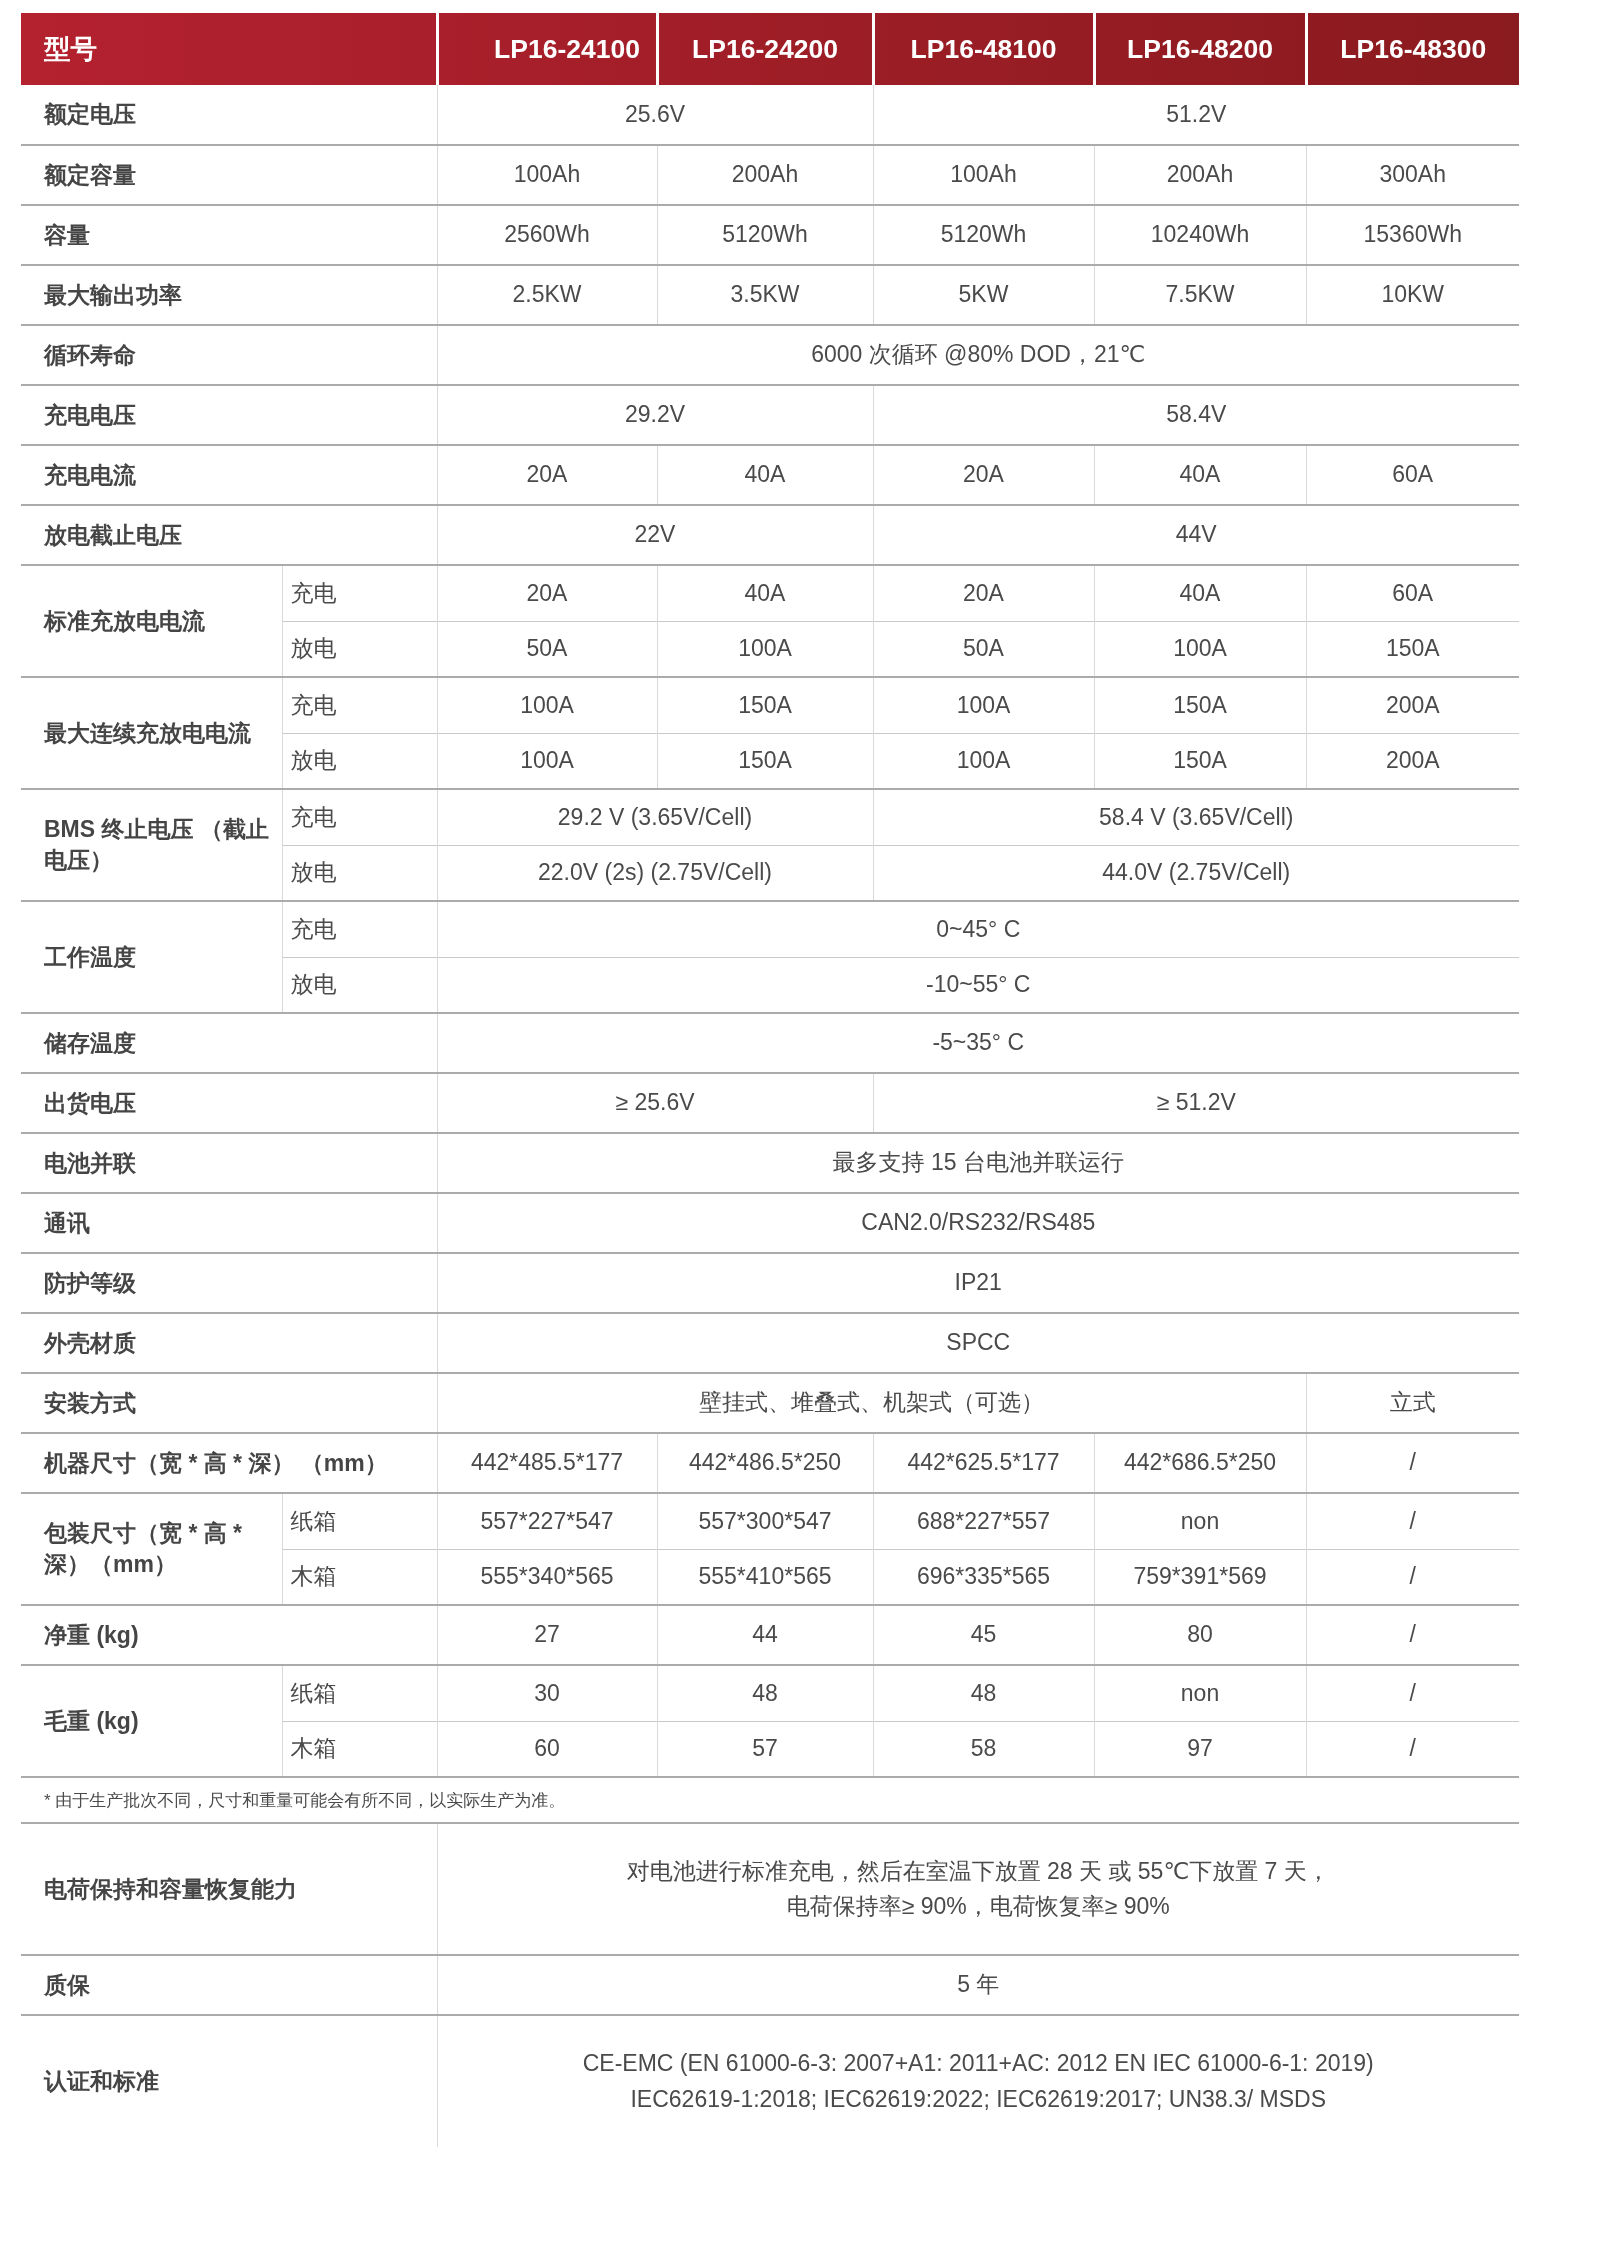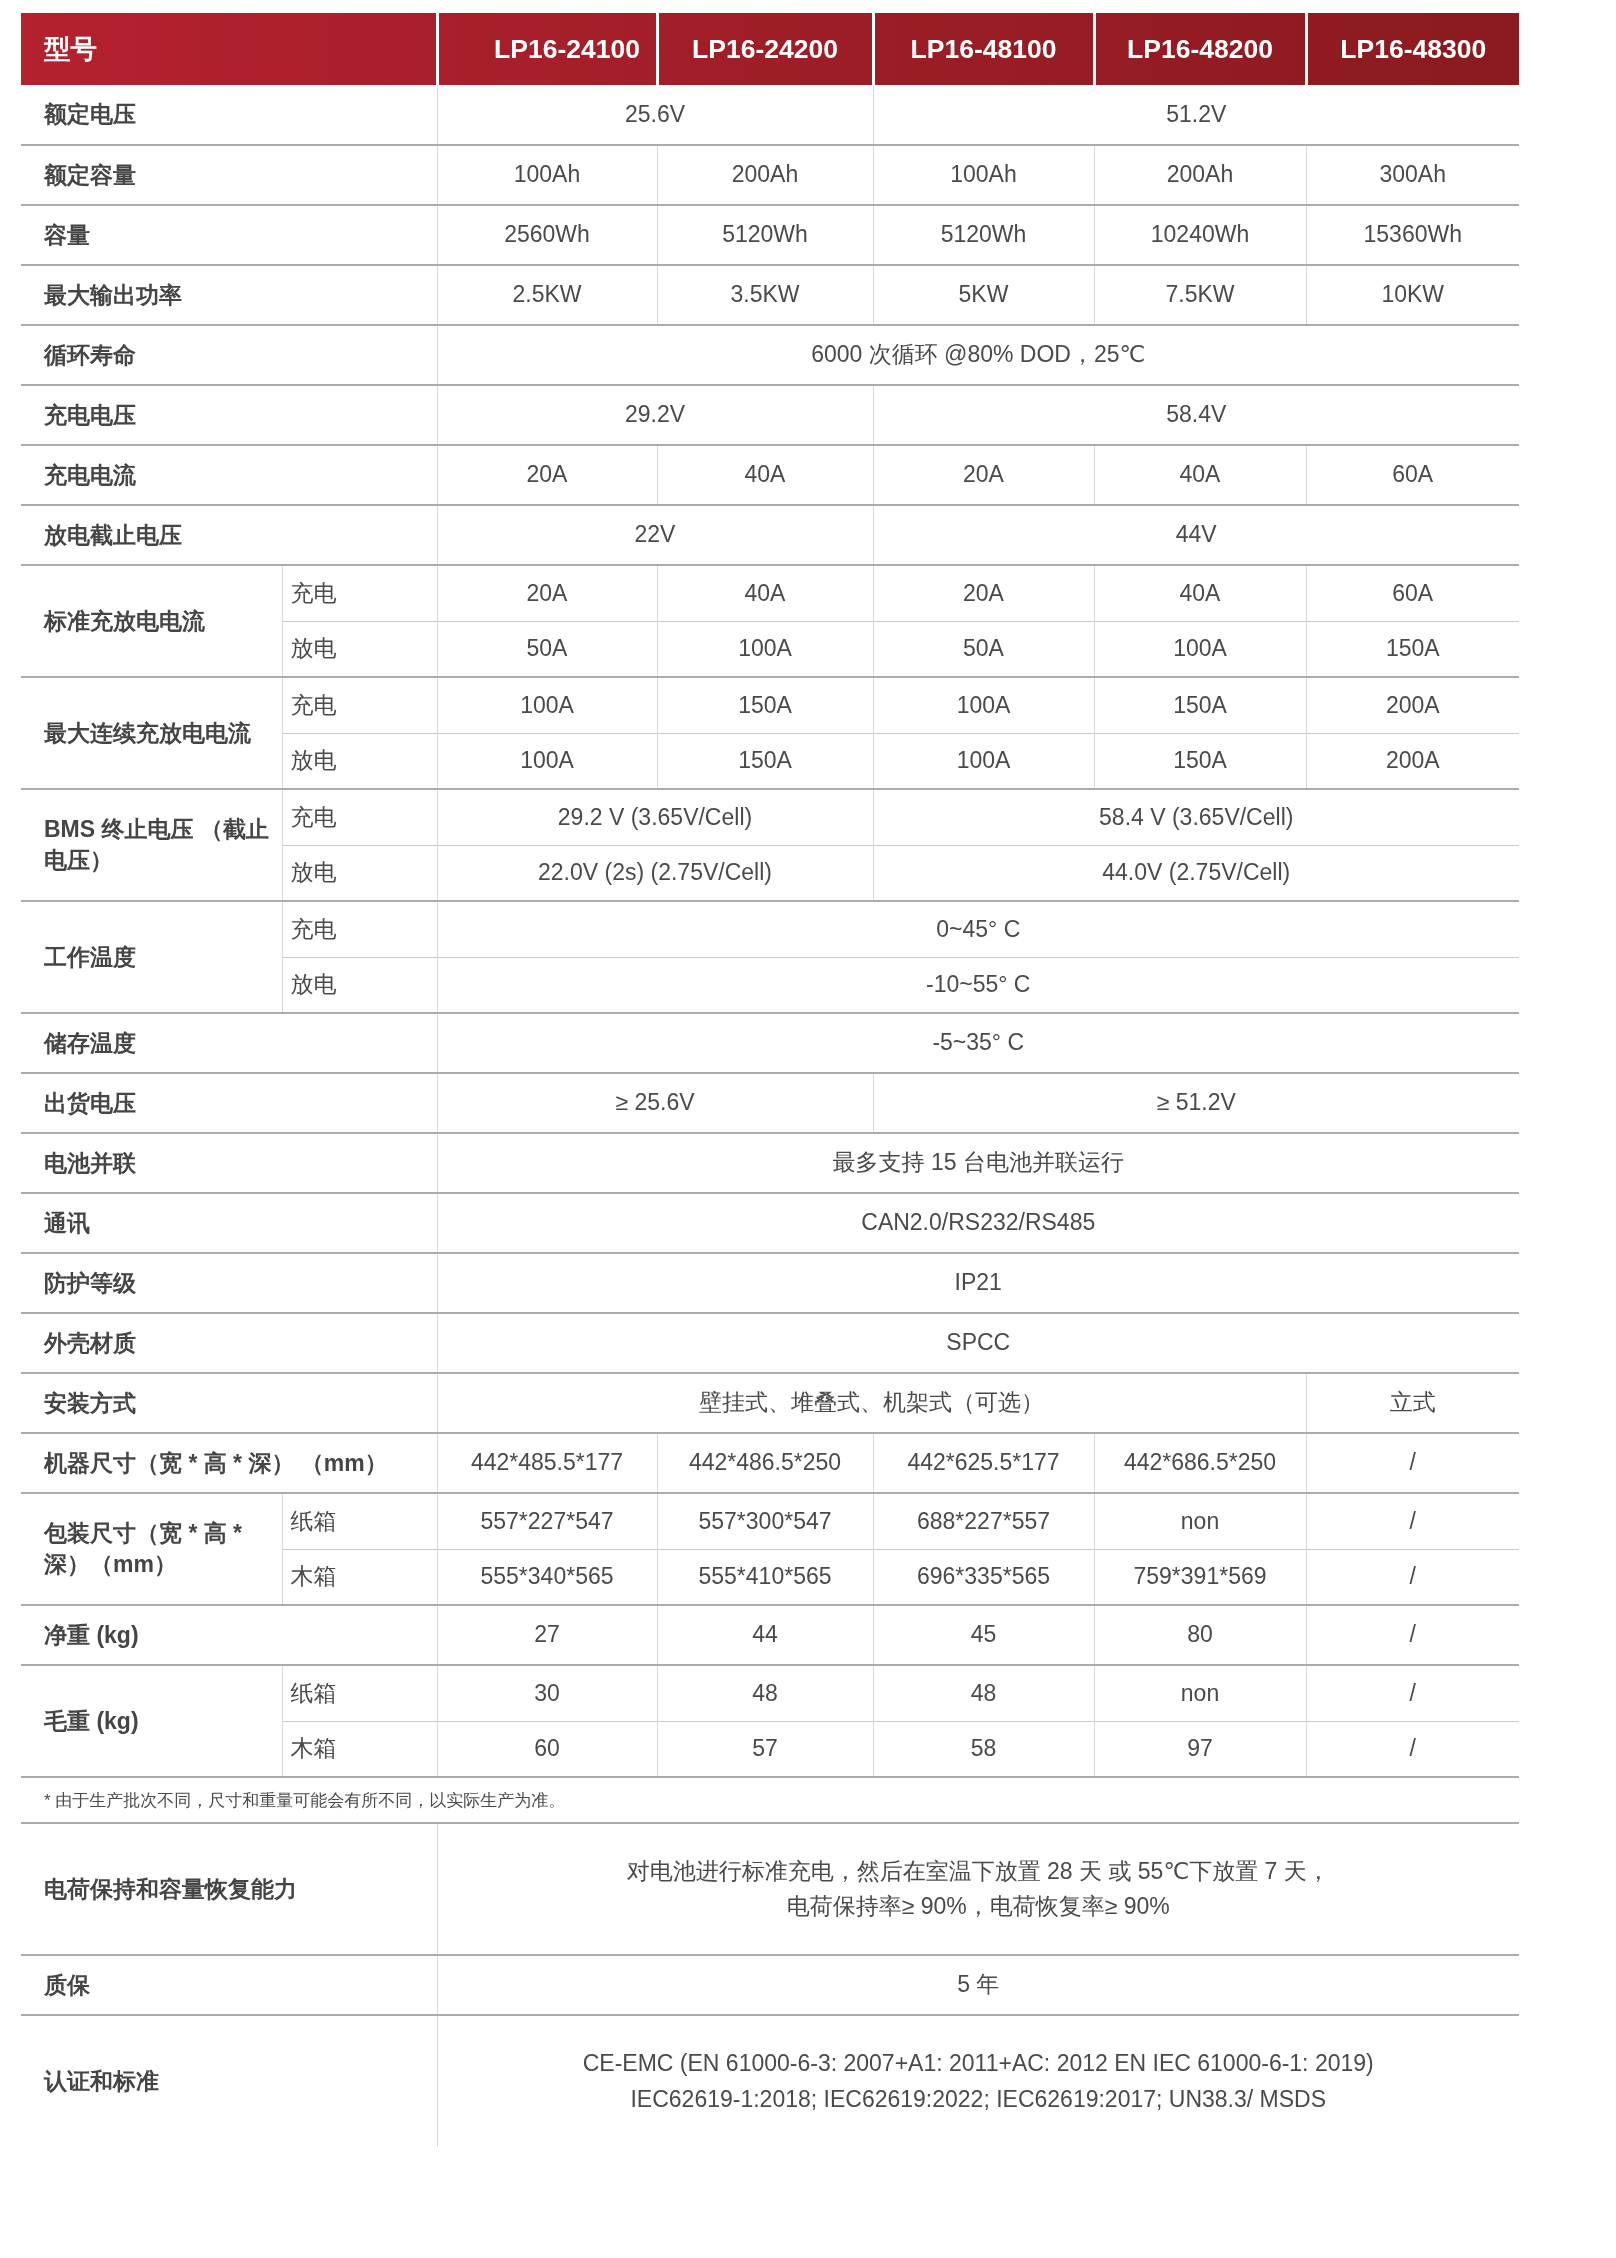--- a/index.html
+++ b/index.html
@@ -97,21 +97,21 @@
         <tr class="t-major h70">
           <td class="lab" colspan="2">最大输出功率</td>
           <td class="val">2.5KW</td>
           <td class="val">3.5KW</td>
           <td class="val">5KW</td>
           <td class="val">7.5KW</td>
           <td class="val">10KW</td>
         </tr>
         <tr class="t-major h70">
           <td class="lab" colspan="2">循环寿命</td>
-          <td class="val" colspan="5">6000 次循环 @80% DOD，25℃</td>
+          <td class="val" colspan="5">6000 次循环 @80% DOD，21℃</td>
         </tr>
         <tr class="t-major h70">
           <td class="lab" colspan="2">充电电压</td>
           <td class="val" colspan="2">29.2V</td>
           <td class="val" colspan="3">58.4V</td>
         </tr>
         <tr class="t-major h70">
           <td class="lab" colspan="2">充电电流</td>
           <td class="val">20A</td>
           <td class="val">40A</td>

